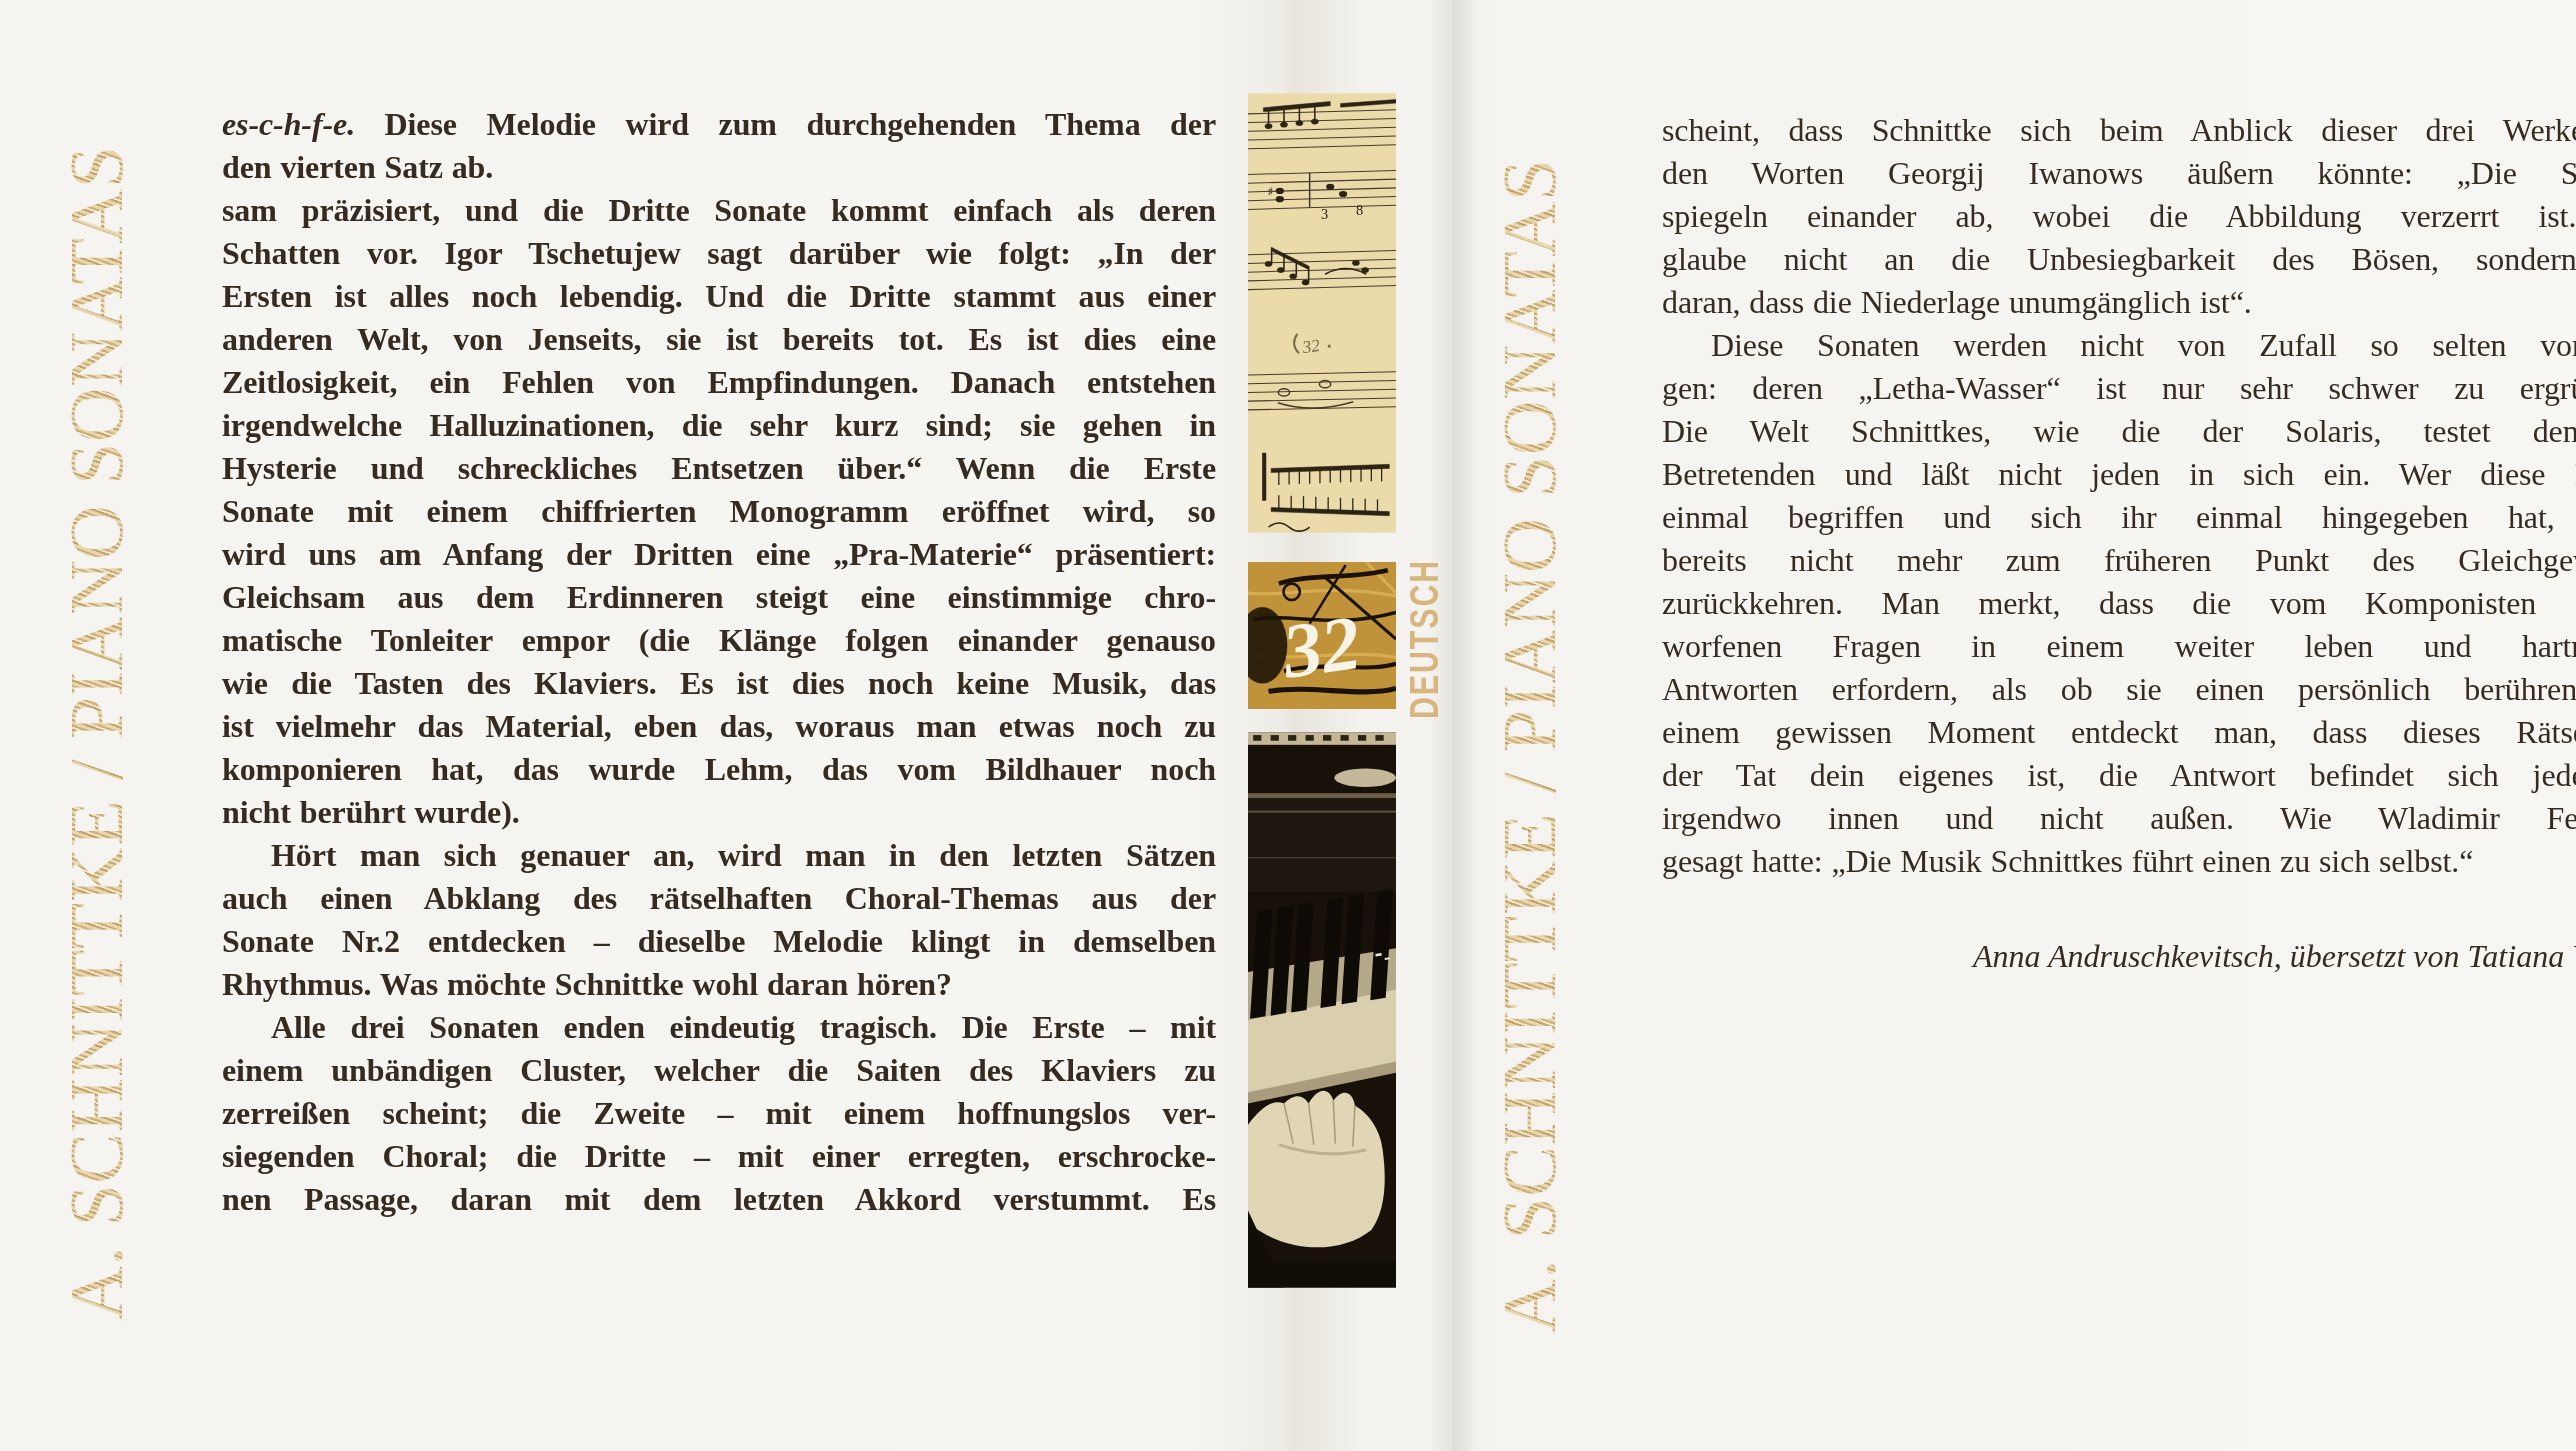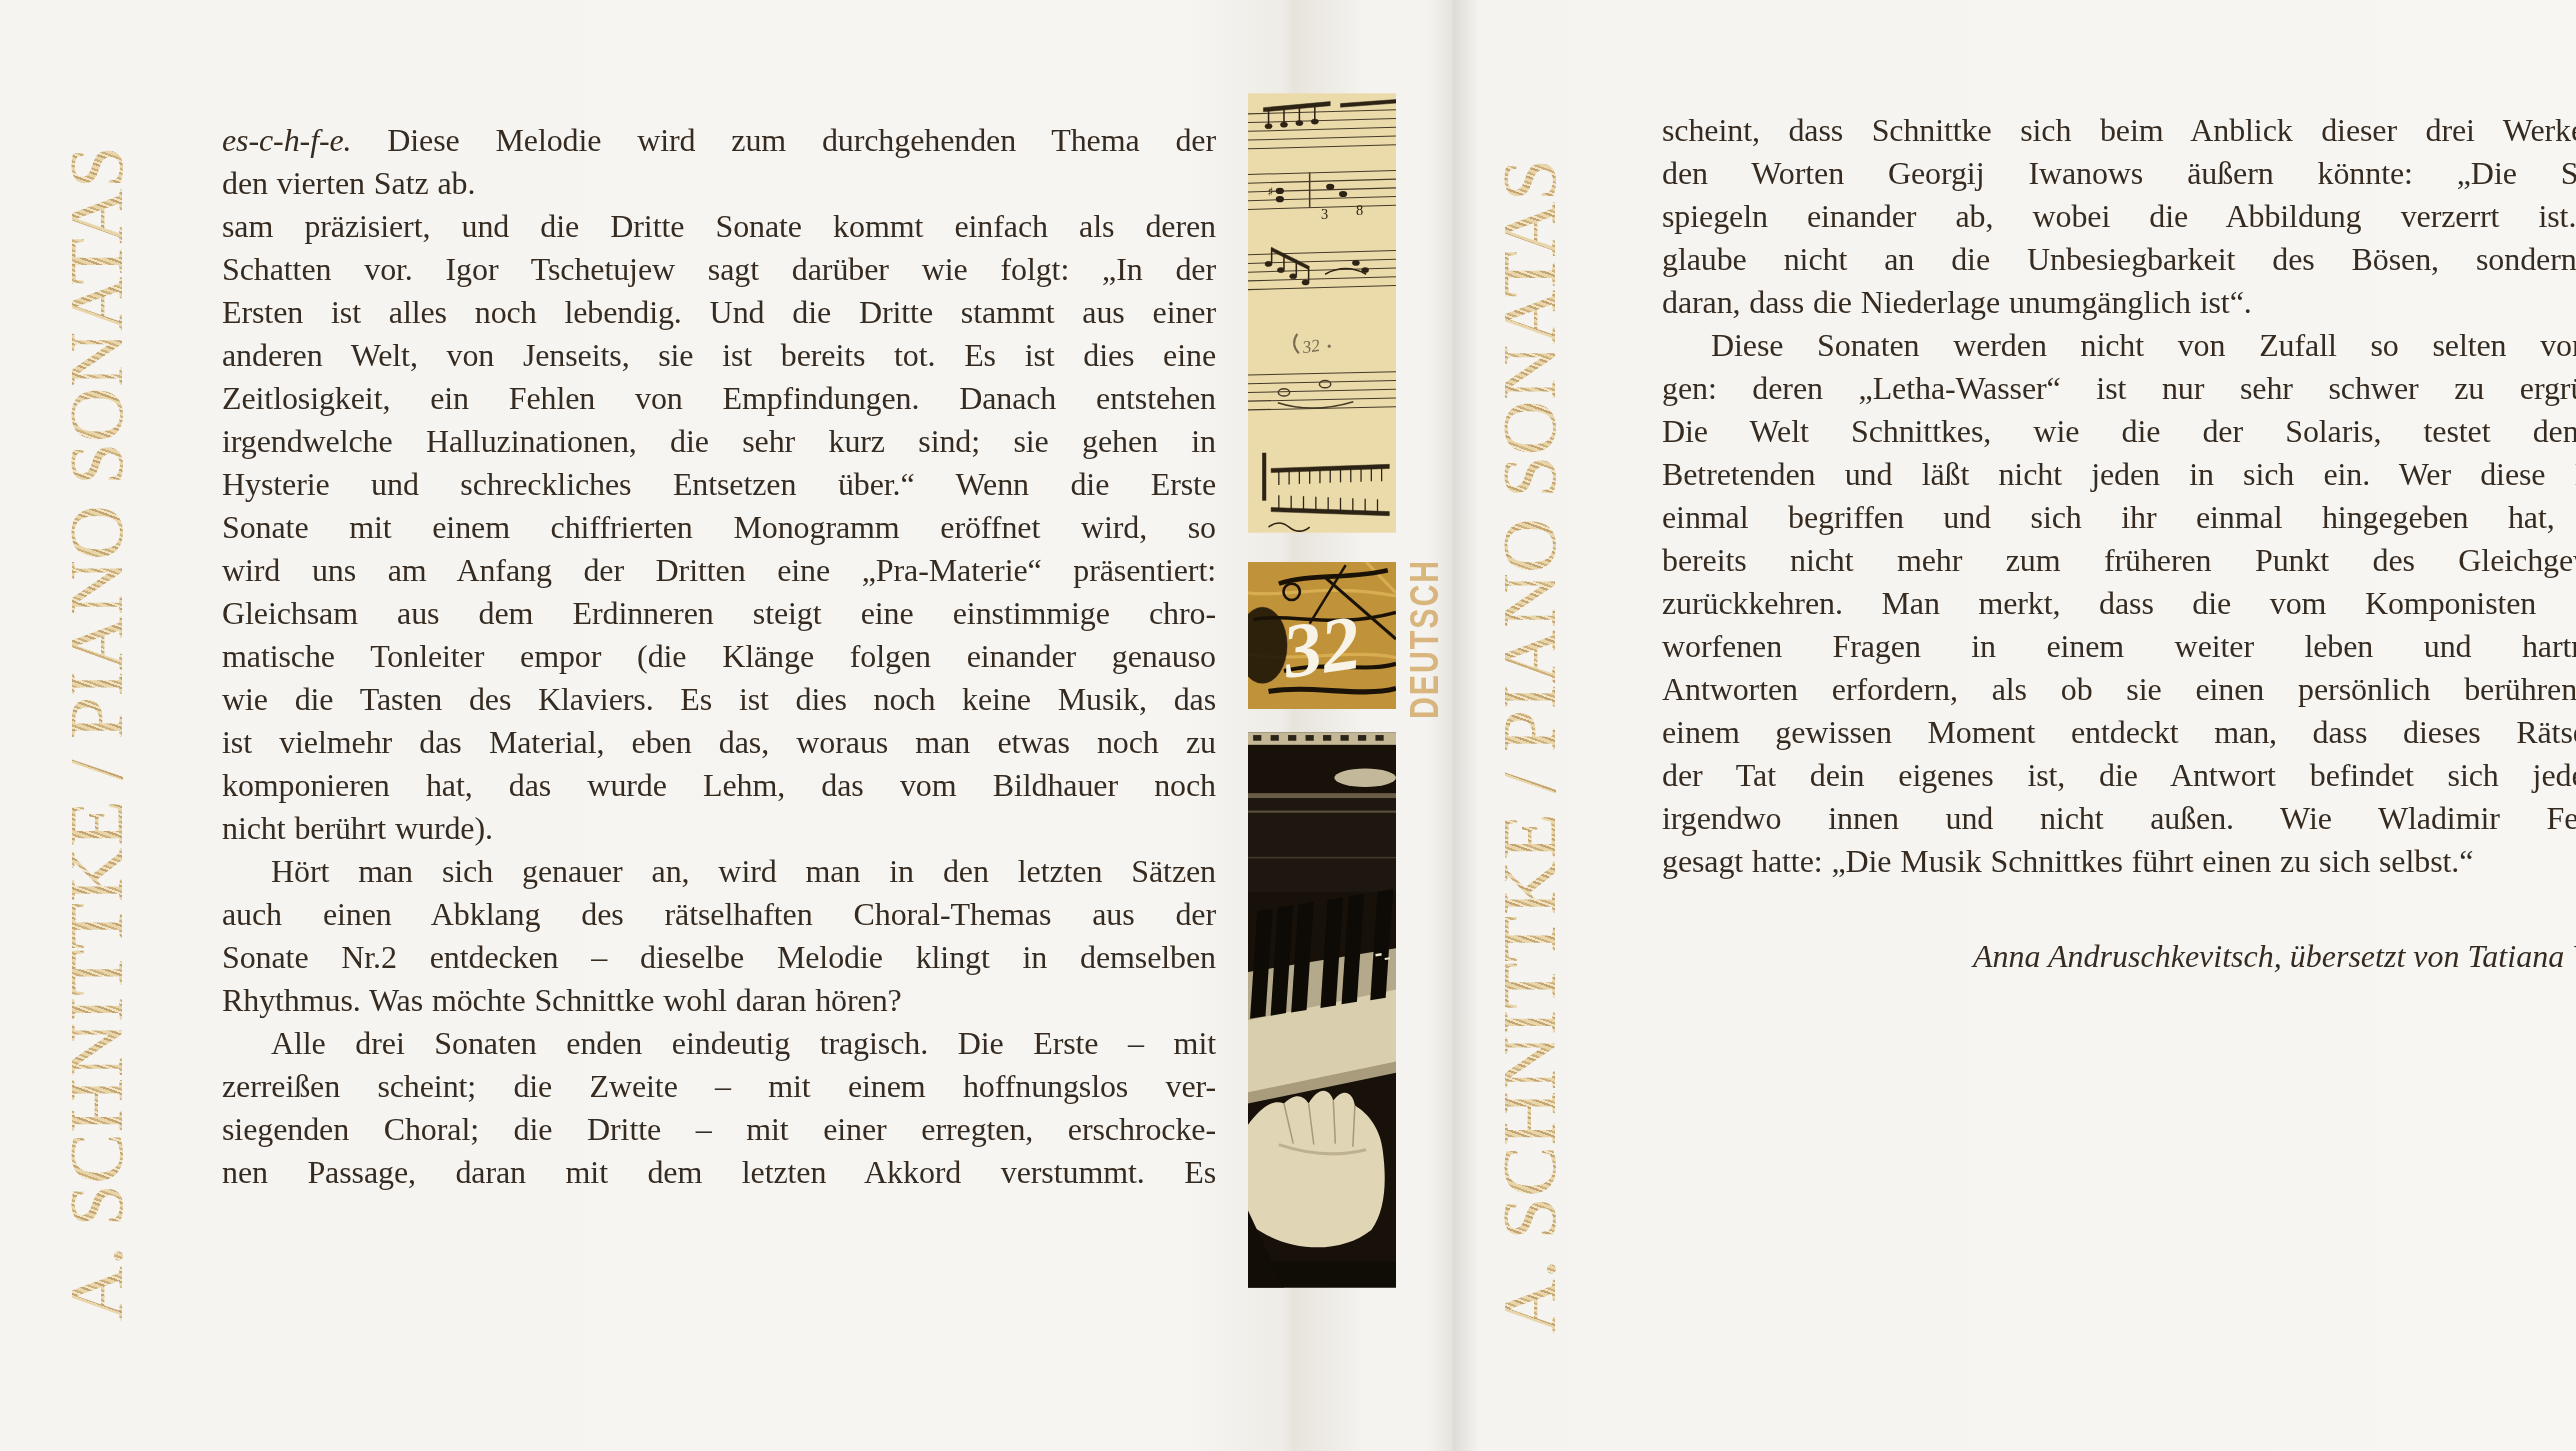--- a/index.html
+++ b/index.html
@@ -23,21 +23,21 @@
     -webkit-background-clip:text;background-clip:text;-webkit-text-fill-color:transparent;
   }
   .vlang{
     position:absolute;transform-origin:0 0;transform:rotate(-90deg) scaleX(.74);
     white-space:nowrap;font-family:"Liberation Sans",sans-serif;font-weight:700;
     font-size:41px;letter-spacing:2.6px;color:#d2a763;
   }
 
   
   .col{position:absolute;width:994px;}
-  #left-col{left:222px;top:119px;}
+  #left-col{left:222px;top:103px;font-weight:bold;}
   #right-col{left:1662px;top:109px;}
   .line{
     font-size:32px;line-height:43px;height:43px;white-space:normal;
     text-align:justify;text-align-last:justify;letter-spacing:-0.1px;word-spacing:1px;
   }
   .line.end{text-align-last:left;}
   .line.indent{text-indent:49px;}
   .em{font-style:italic;}
   .sig{margin-top:52px;font-style:italic;font-size:32px;line-height:43px;text-align:right;padding-right:2.1px;}
 
@@ -69,20 +69,21 @@
     <div class="line">matische Tonleiter empor (die Klänge folgen einander genauso</div>
     <div class="line">wie die Tasten des Klaviers. Es ist dies noch keine Musik, das</div>
     <div class="line">ist vielmehr das Material, eben das, woraus man etwas noch zu</div>
     <div class="line">komponieren hat, das wurde Lehm, das vom Bildhauer noch</div>
     <div class="line end">nicht berührt wurde).</div>
     <div class="line indent">Hört man sich genauer an, wird man in den letzten Sätzen</div>
     <div class="line">auch einen Abklang des rätselhaften Choral-Themas aus der</div>
     <div class="line">Sonate Nr.2 entdecken – dieselbe Melodie klingt in demselben</div>
     <div class="line end">Rhythmus. Was möchte Schnittke wohl daran hören?</div>
     <div class="line indent">Alle drei Sonaten enden eindeutig tragisch. Die Erste – mit</div>
+    <div class="line">einem unbändigen Cluster, welcher die Saiten des Klaviers zu</div>
     <div class="line">zerreißen scheint; die Zweite – mit einem hoffnungslos ver-</div>
     <div class="line">siegenden Choral; die Dritte – mit einer erregten, erschrocke-</div>
     <div class="line">nen Passage, daran mit dem letzten Akkord verstummt. Es</div>
   </div>
 <div class="col" id="right-col">
 <div class="line">scheint, dass Schnittke sich beim Anblick dieser drei Werke mit</div>
     <div class="line">den Worten Georgij Iwanows äußern könnte: „Die Spiegel</div>
     <div class="line">spiegeln einander ab, wobei die Abbildung verzerrt ist. Ich</div>
     <div class="line">glaube nicht an die Unbesiegbarkeit des Bösen, sondern nur</div>
     <div class="line end">daran, dass die Niederlage unumgänglich ist“.</div>

